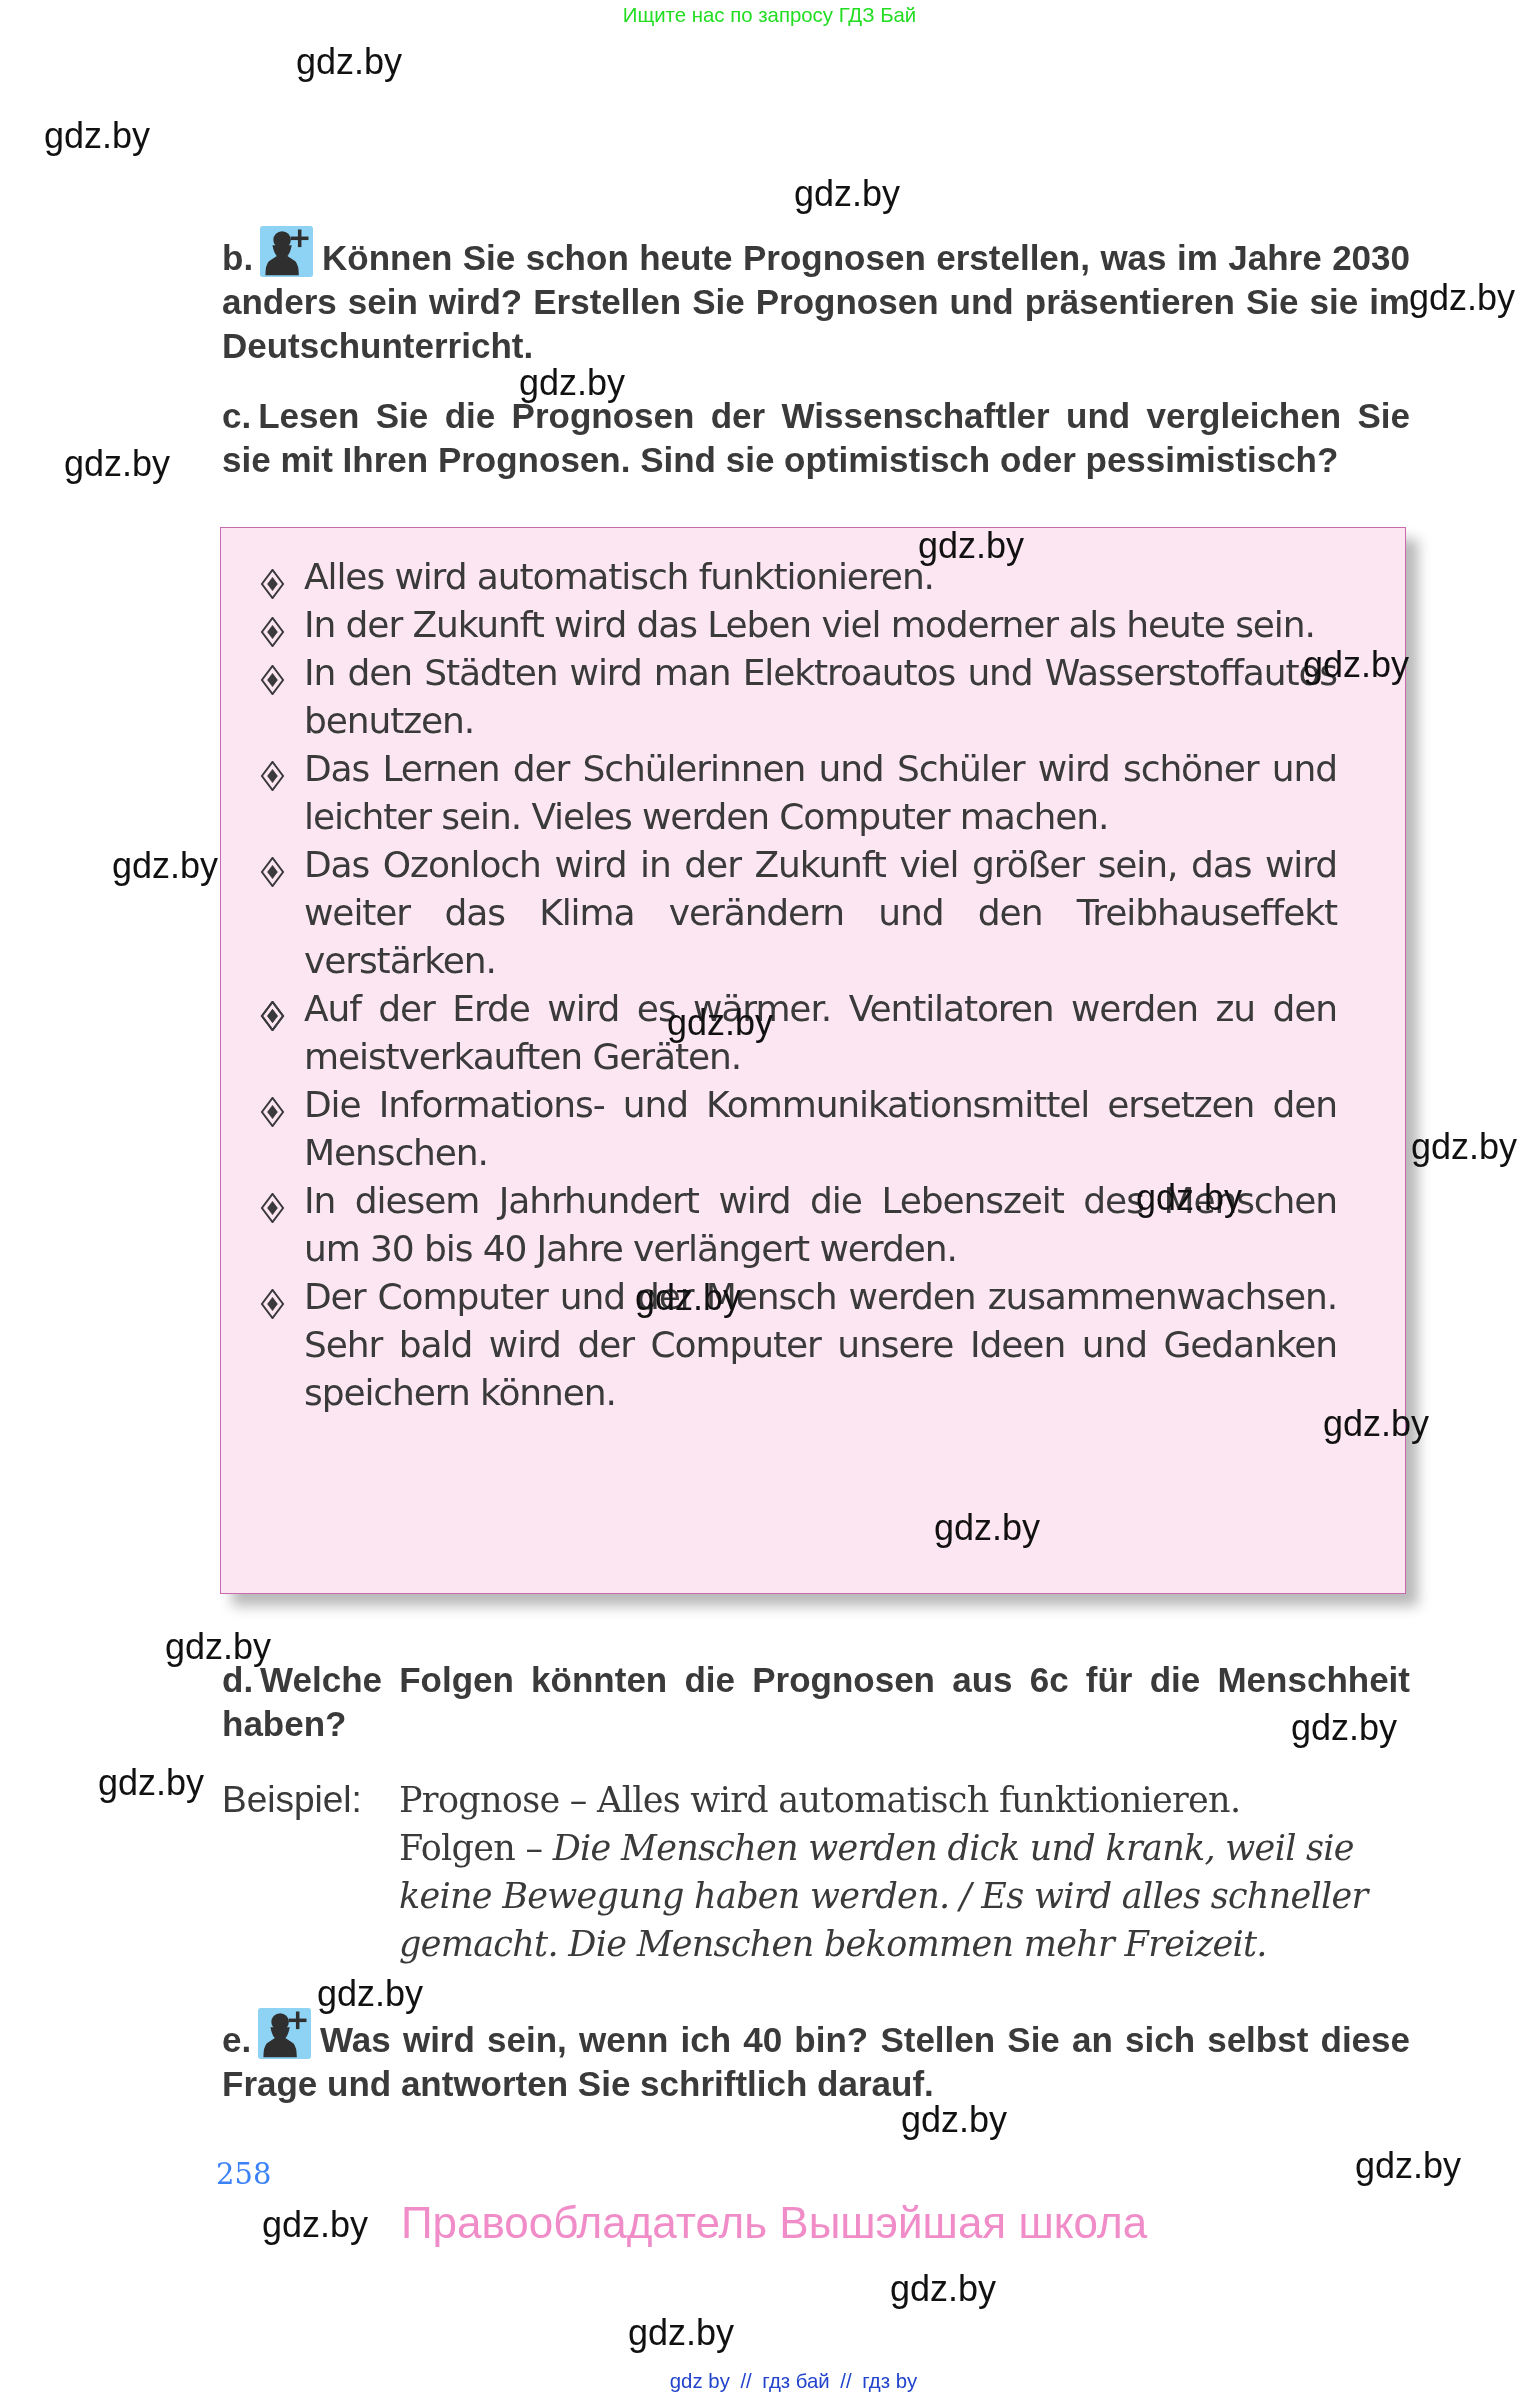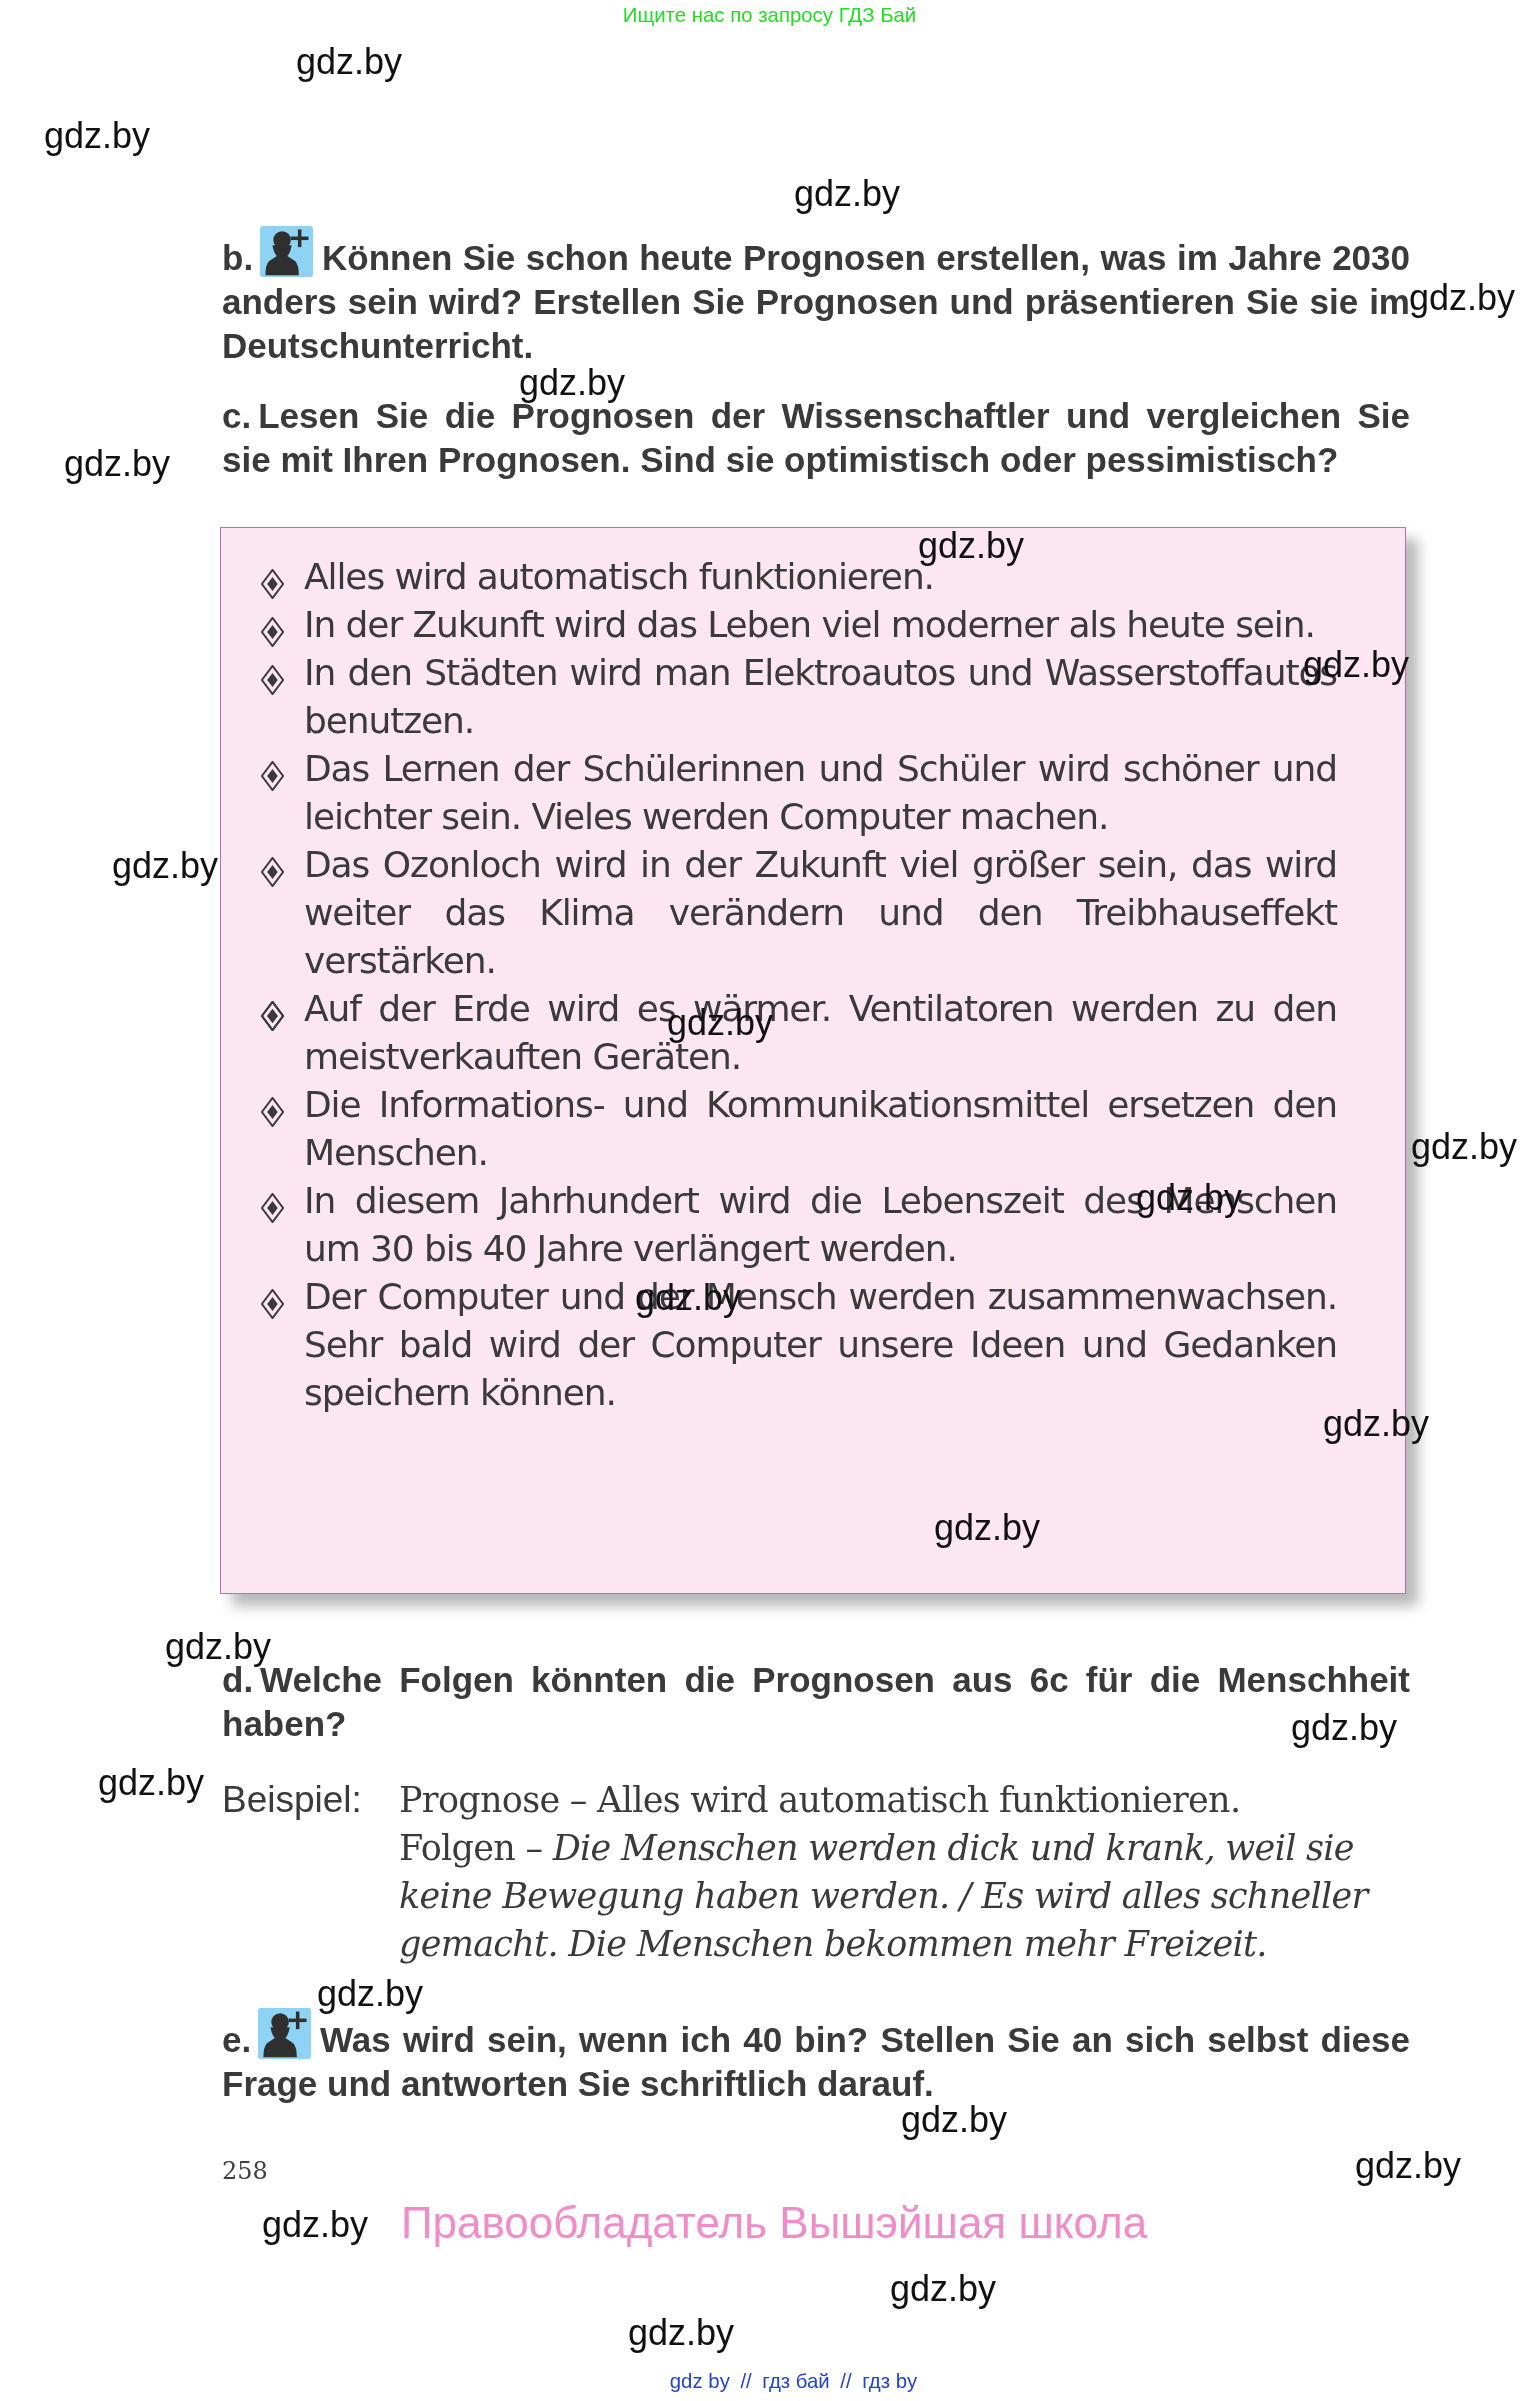--- a/index.html
+++ b/index.html
@@ -124,25 +124,25 @@
       font-family: "DejaVu Serif", serif;
       font-size: 35px;
       line-height: 48px;
       color: #3a3a3a;
       letter-spacing: -0.7px;
     }
     .example .ex-body .it { font-style: italic; }
 
     .page-number {
       position: absolute;
-      left: 222px;
+      left: 216px;
       top: 2157px;
       font-family: "DejaVu Serif", serif;
-      font-size: 24px;
-      color: #404040;
+      font-size: 29px;
+      color: #3b82f6;
     }
     .copyright {
       position: absolute;
       left: 0; right: 0;
       top: 2198px;
       text-align: center;
       padding-left: 9px;
       font-family: "Liberation Sans", sans-serif;
       font-size: 44px;
       color: #f08cc8;

